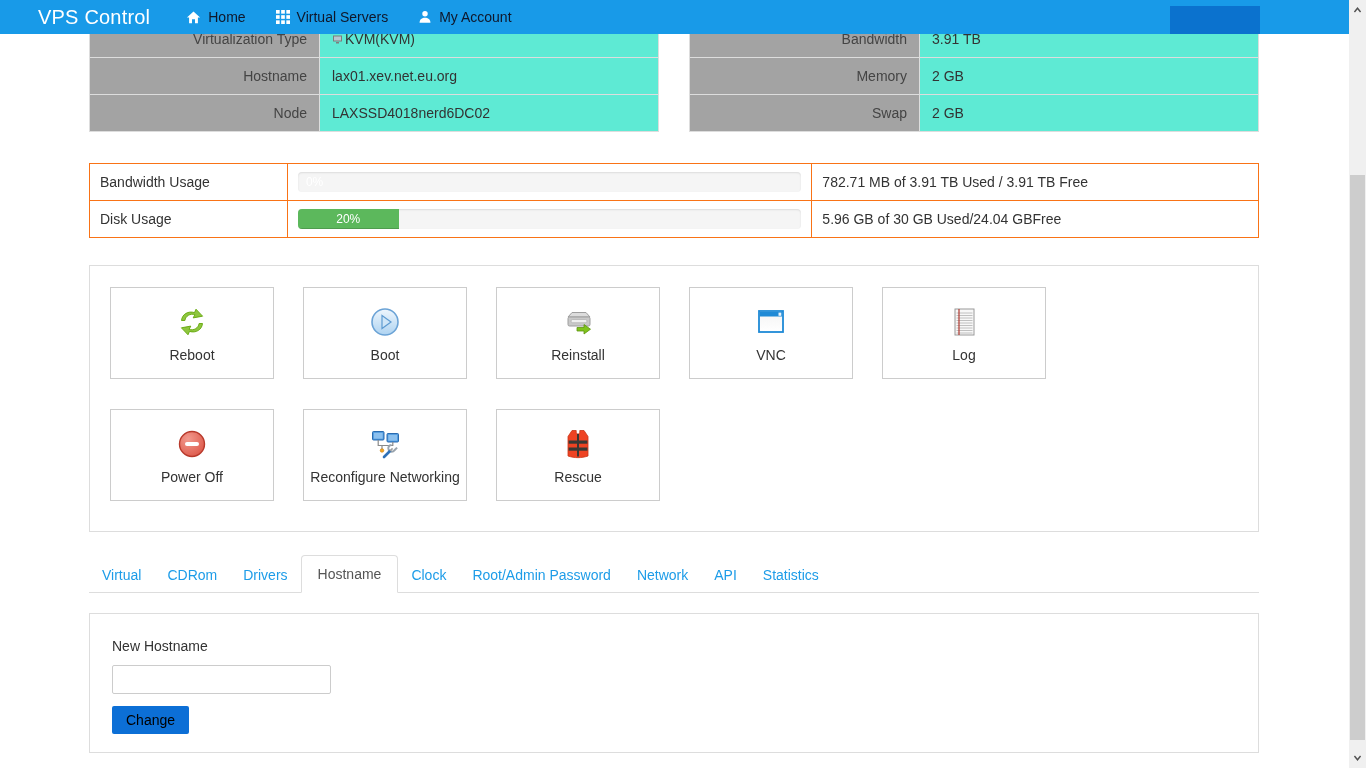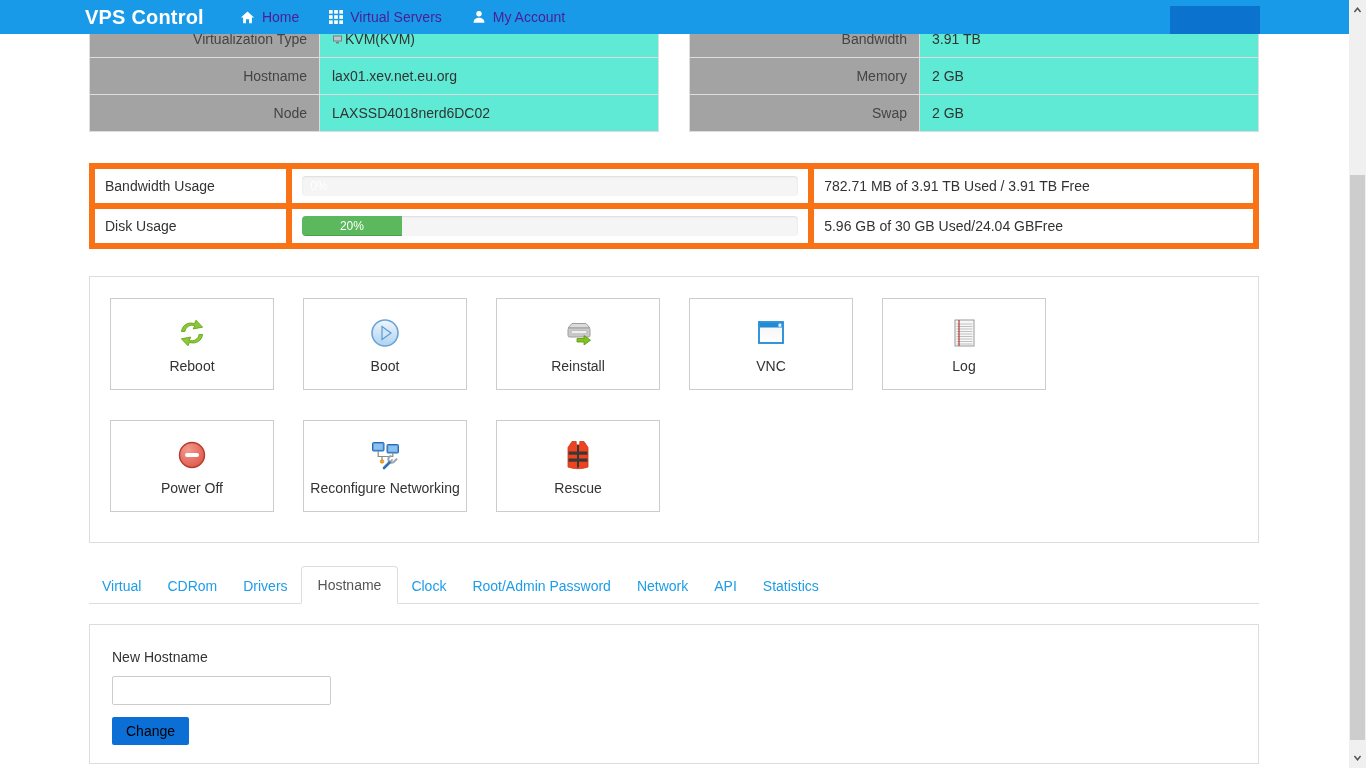--- a/index.html
+++ b/index.html
@@ -2,43 +2,43 @@
 <html><head>
 <meta charset="utf-8">
 <style>
   * { box-sizing: border-box; margin: 0; padding: 0; }
   html, body { width: 1366px; height: 768px; overflow: hidden; background: #ffffff;
     font-family: "Liberation Sans", sans-serif; }
 
   
   .navbar { position: fixed; top: 0; left: 0; width: 1349px; height: 34px;
     background: #189ae8; z-index: 50; display: flex; align-items: center; }
-  .brand { color: #fff; font-size: 20px; font-weight: 700; margin-left: 85px; letter-spacing: .2px; }
+  .brand { color: #fff; font-size: 20px; font-weight: 400; margin-left: 38px; letter-spacing: .2px; }
   .nav-items { display: flex; align-items: center; margin-left: 36px; gap: 30px; }
-  .nav-link { display: flex; align-items: center; gap: 7px; color: #4c1d95; font-size: 14px;
+  .nav-link { display: flex; align-items: center; gap: 7px; color: #0f172a; font-size: 14px;
     text-decoration: none; cursor: pointer; }
   .nav-link svg { display: block; }
   .nav-rect { position: absolute; right: 89px; top: 6px; width: 90px; height: 28px;
     background: #0b72ce; cursor: pointer; }
 
   
   .page { position: absolute; top: 0; left: 0; width: 1349px; }
   .content { margin-left: 89px; width: 1170px; }
 
   
   .tables-row { display: flex; gap: 30px; margin-top: 20px; }
   table.info { border-collapse: collapse; width: 570px; font-size: 14px; }
   table.info td { border: 1px solid #ddd; height: 37px; padding: 8px 12px; }
   table.info td.lbl { background: #a3a3a3; width: 230px; text-align: right; color: #444; }
   table.info td.val { background: #5eead4; color: #333; }
   .kvm-icon { display: inline-block; vertical-align: -1px; margin-right: 2px; }
 
   
   .usage { margin-top: 31px; border-collapse: collapse; width: 1170px; font-size: 14px; }
-  .usage td { border: 6px solid #f97316; height: 37px; padding: 7px 10px; color: #333; }
+  .usage td { border: 1px solid #f97316; height: 37px; padding: 7px 10px; color: #333; }
   .usage td.u-lbl { width: 198px; }
   .usage td.u-bar { width: 525px; }
   .usage td.u-detail { width: 447px; }
   .track { position: relative; width: 100%; height: 20px; background: #f5f5f5;
     border-radius: 4px; box-shadow: inset 0 1px 2px rgba(0,0,0,.1); overflow: hidden; }
   .fill { height: 100%; background: #5cb85c; box-shadow: inset 0 -1px 0 rgba(0,0,0,.15); }
   .bar-label { position: absolute; top: 0; line-height: 20px; font-size: 12px; color: #fff; }
 
   
   .actions-panel { margin-top: 27px; border: 1px solid #ddd; background: #fff;

